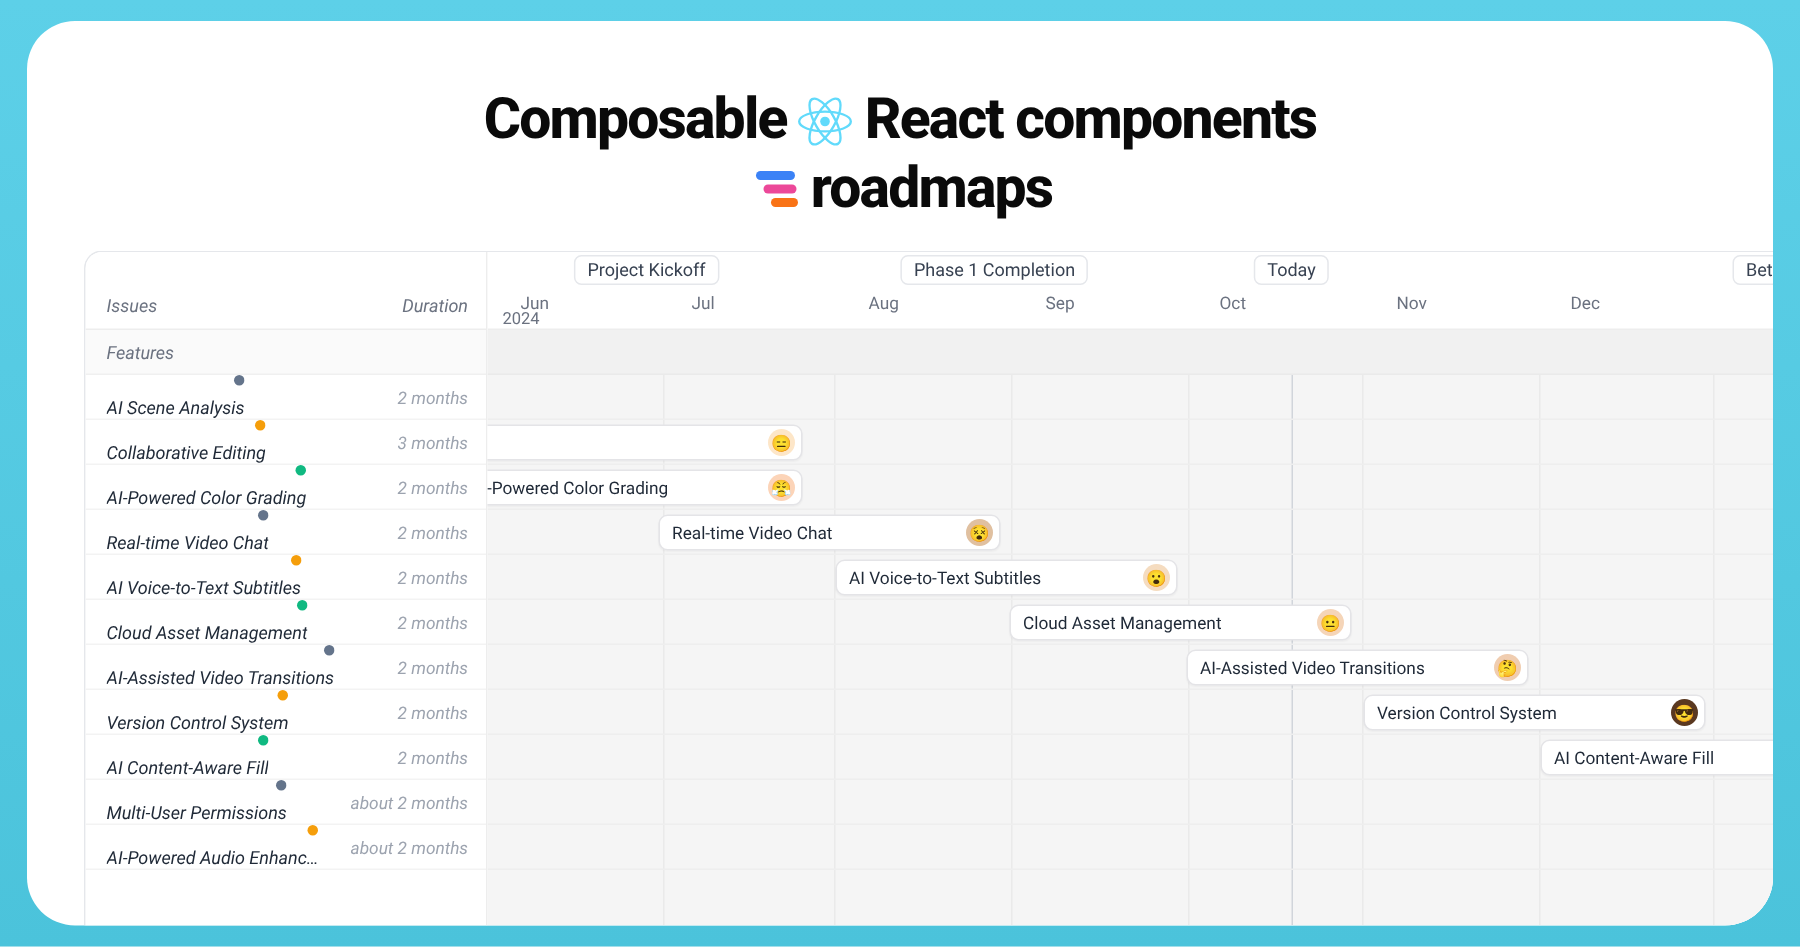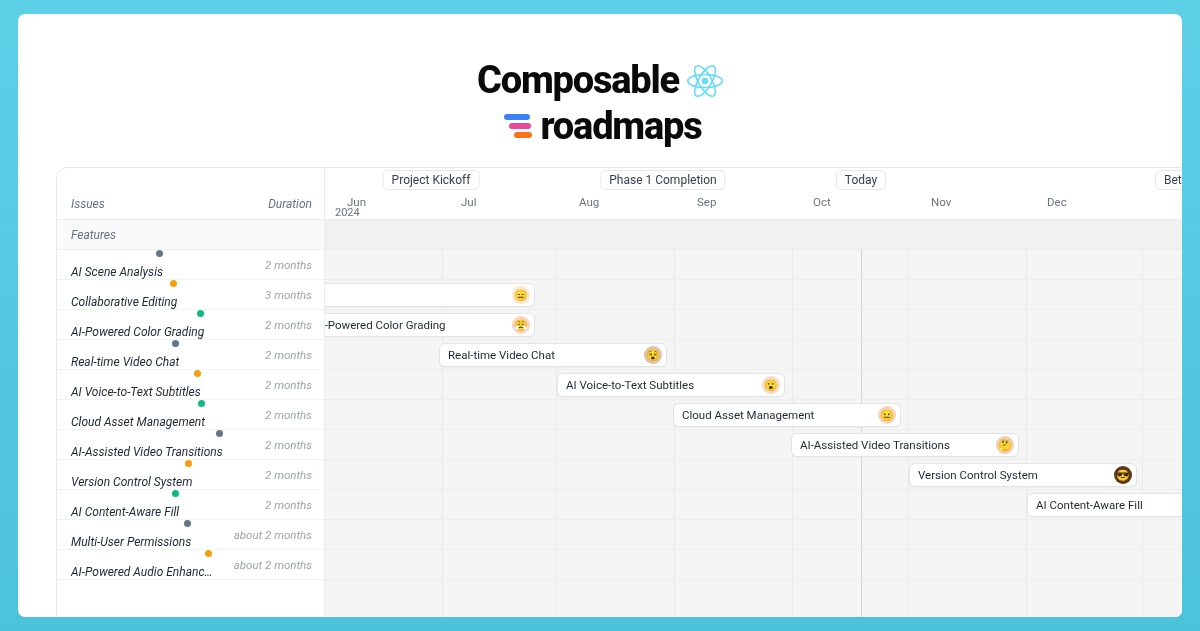--- a/index.html
+++ b/index.html
@@ -8,21 +8,21 @@
       background: linear-gradient(180deg, #5dd0e8 0%, #4bc3db 100%);
       width: 1200px;
       height: 631px;
       overflow: hidden;
       display: flex;
       align-items: center;
       justify-content: center;
     }
     .card {
       background: #fff;
-      border-radius: 7px;
+      border-radius: 32px;
       width: 1164px;
       height: 603px;
       overflow: hidden;
       position: relative;
     }
     .hero {
       text-align: center;
       padding-top: 44px;
       padding-bottom: 18px;
     }
@@ -255,20 +255,21 @@
       <span class="icon-inline react-icon">
         <svg viewBox="-11.5 -10.23 23 20.46" xmlns="http://www.w3.org/2000/svg">
           <circle r="2.05" fill="#61dafb"></circle>
           <g stroke="#61dafb" stroke-width="1" fill="none">
             <ellipse rx="11" ry="4.2"></ellipse>
             <ellipse rx="11" ry="4.2" transform="rotate(60)"></ellipse>
             <ellipse rx="11" ry="4.2" transform="rotate(120)"></ellipse>
           </g>
         </svg>
       </span>
+      <span>React components</span>
     </div>
     <div class="hero-line">
       <span class="icon-inline roadmap-icon">
         <span class="bar bar1"></span>
         <span class="bar bar2"></span>
         <span class="bar bar3"></span>
       </span>
       <span>roadmaps</span>
     </div>
   </div>

